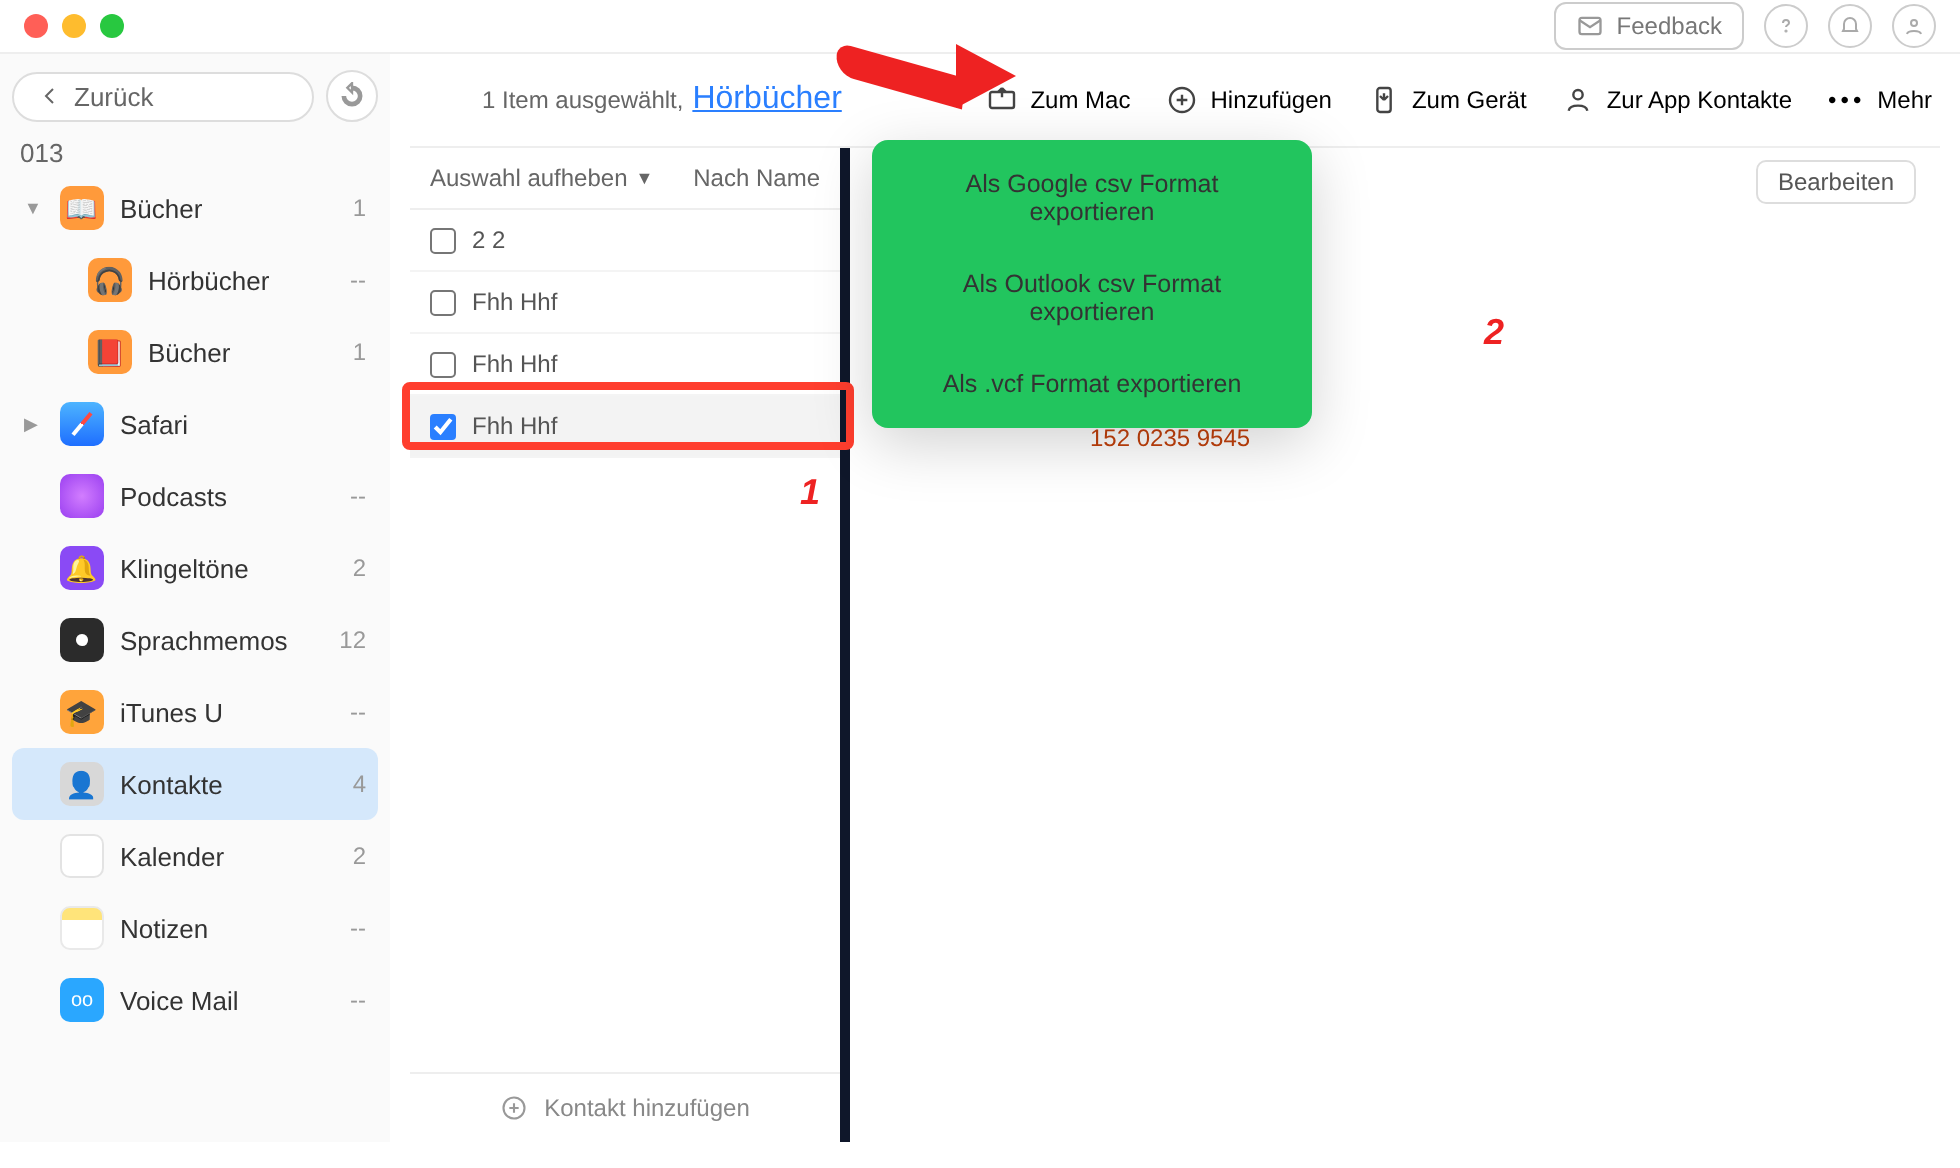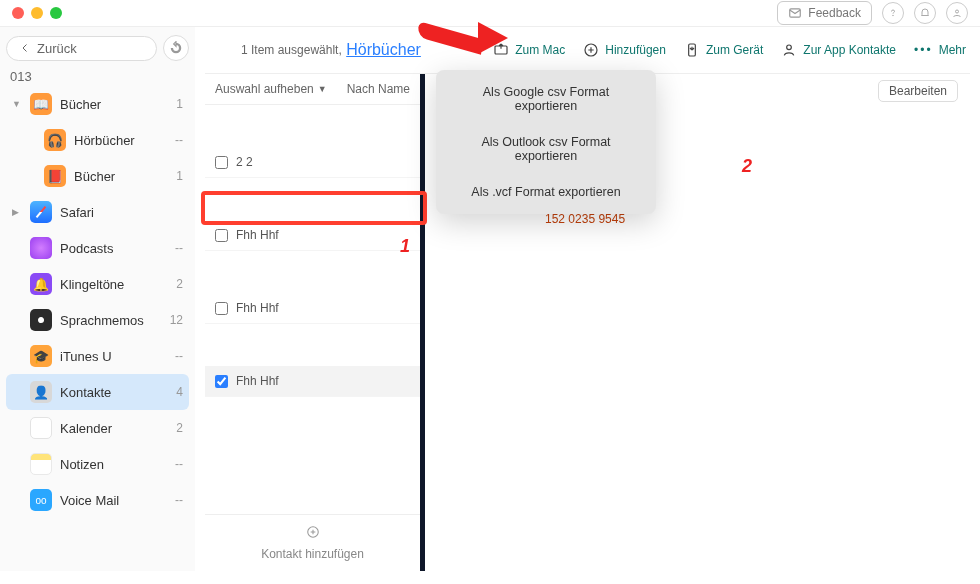--- a/index.html
+++ b/index.html
@@ -35,37 +35,37 @@
 .ic-itunesu { background: #ffa43b; }
 .ic-contacts { background: #d8d8d8; }
 .ic-calendar { background: #fff; border: 1px solid #e3e3e3; color: #ff3b30; font-weight: 600; font-size: 11px; }
 .ic-notes { background: linear-gradient(#ffe47a 30%, #fff 30%); border: 1px solid #e9e9e9; }
 .ic-voicemail { background: #2aa7ff; }
 .main { flex: 1; padding: 4px 10px 0 10px; display: flex; flex-direction: column; position: relative; }
 .toolbar { display: flex; align-items: center; padding: 10px 4px 14px; border-bottom: 1px solid #eee; }
 .sel-text { color: #666; font-size: 12px; margin-left: 32px; }
 .sel-link { color: #2a7fff; text-decoration: underline; cursor: pointer; }
 .toolbar-right { margin-left: auto; display: flex; gap: 18px; align-items: center; }
-.tool-btn { display: flex; gap: 6px; align-items: center; color: #0f766e; font-size: 12px; cursor: pointer; }
+.tool-btn { display: flex; gap: 6px; align-items: center; color: #000000; font-size: 12px; cursor: pointer; }
 .tool-btn svg { width: 16px; height: 16px; }
 .content { flex: 1; display: flex; min-height: 0; }
 .list-pane { width: 220px; border-right: 5px solid #0f172a; display: flex; flex-direction: column; position: relative; }
 .col-headers { display: flex; padding: 8px 10px; font-size: 12px; color: #666; border-bottom: 1px solid #eee; }
 .col-headers .c1 { flex: 1; display: flex; gap: 4px; align-items: center; }
-.row { display: flex; align-items: center; gap: 8px; padding: 8px 10px; font-size: 12px; color: #555; border-bottom: 1px solid #f4f4f4; cursor: pointer; margin-top: 42px; }
+.row { display: flex; align-items: center; gap: 8px; padding: 8px 10px; font-size: 12px; color: #555; border-bottom: 1px solid #f4f4f4; cursor: pointer; }
 .row input[type=checkbox]{ width: 13px; height: 13px; accent-color: #2a7fff; }
 .row.selected { background: #f3f3f3; }
 .highlight-box { position: absolute; left: -4px; top: 117px; width: 226px; height: 34px; border: 4px solid #ff3e2e; border-radius: 4px; pointer-events: none; }
-.add-contact { border-top: 1px solid #eee; padding: 10px; display: flex; gap: 8px; align-items: center; justify-content: center; color: #888; font-size: 12px; cursor: pointer; flex-direction: column; }
+.add-contact { border-top: 1px solid #eee; padding: 10px; display: flex; gap: 8px; align-items: center; justify-content: center; color: #888; font-size: 12px; cursor: pointer; }
 .detail-pane { flex: 1; padding: 12px 20px; position: relative; }
 .edit-btn { position: absolute; right: 12px; top: 6px; border: 1px solid #ddd; border-radius: 5px; padding: 3px 10px; font-size: 12px; color: #555; cursor: pointer; background: #fff;}
 .detail-row { display: flex; gap: 20px; margin-top: 110px; font-size: 12px; }
 .detail-row .k { color: #c2410c; width: 80px; text-align: right; }
 .detail-row .v { color: #c2410c; margin-top: 16px; }
-.dropdown { position: absolute; left: 436px; top: 70px; width: 220px; background: #e5e5e5; border-radius: 8px; box-shadow: 0 8px 30px rgba(0,0,0,0.18); padding: 4px 0; z-index: 50; }
+.dropdown { position: absolute; left: 436px; top: 70px; width: 220px; background: #22c55e; border-radius: 8px; box-shadow: 0 8px 30px rgba(0,0,0,0.18); padding: 4px 0; z-index: 50; }
 .dropdown .dd-item { padding: 11px 18px; font-size: 12.5px; color: #333; cursor: pointer; text-align: center; }
 .arrow { position: absolute; left: 412px; top: 26px; z-index: 60; pointer-events: none; }
 .arrow-head { width: 0; height: 0; border-left: 30px solid #e22; border-top: 16px solid transparent; border-bottom: 16px solid transparent; position: absolute; left: 66px; top: -4px; }
 .arrow-tail { width: 64px; height: 16px; background: #e22; position: absolute; left: 6px; top: 4px; transform: skewY(10deg) rotate(6deg); border-top-left-radius: 8px; border-bottom-left-radius: 12px; }
 .ann { position: absolute; font-weight: 700; font-size: 18px; color: #e22; font-style: italic; }
 .ann1 { left: 400px; top: 236px; }
 .ann2 { left: 742px; top: 156px; }
 </style>
 </head>
 <body>

